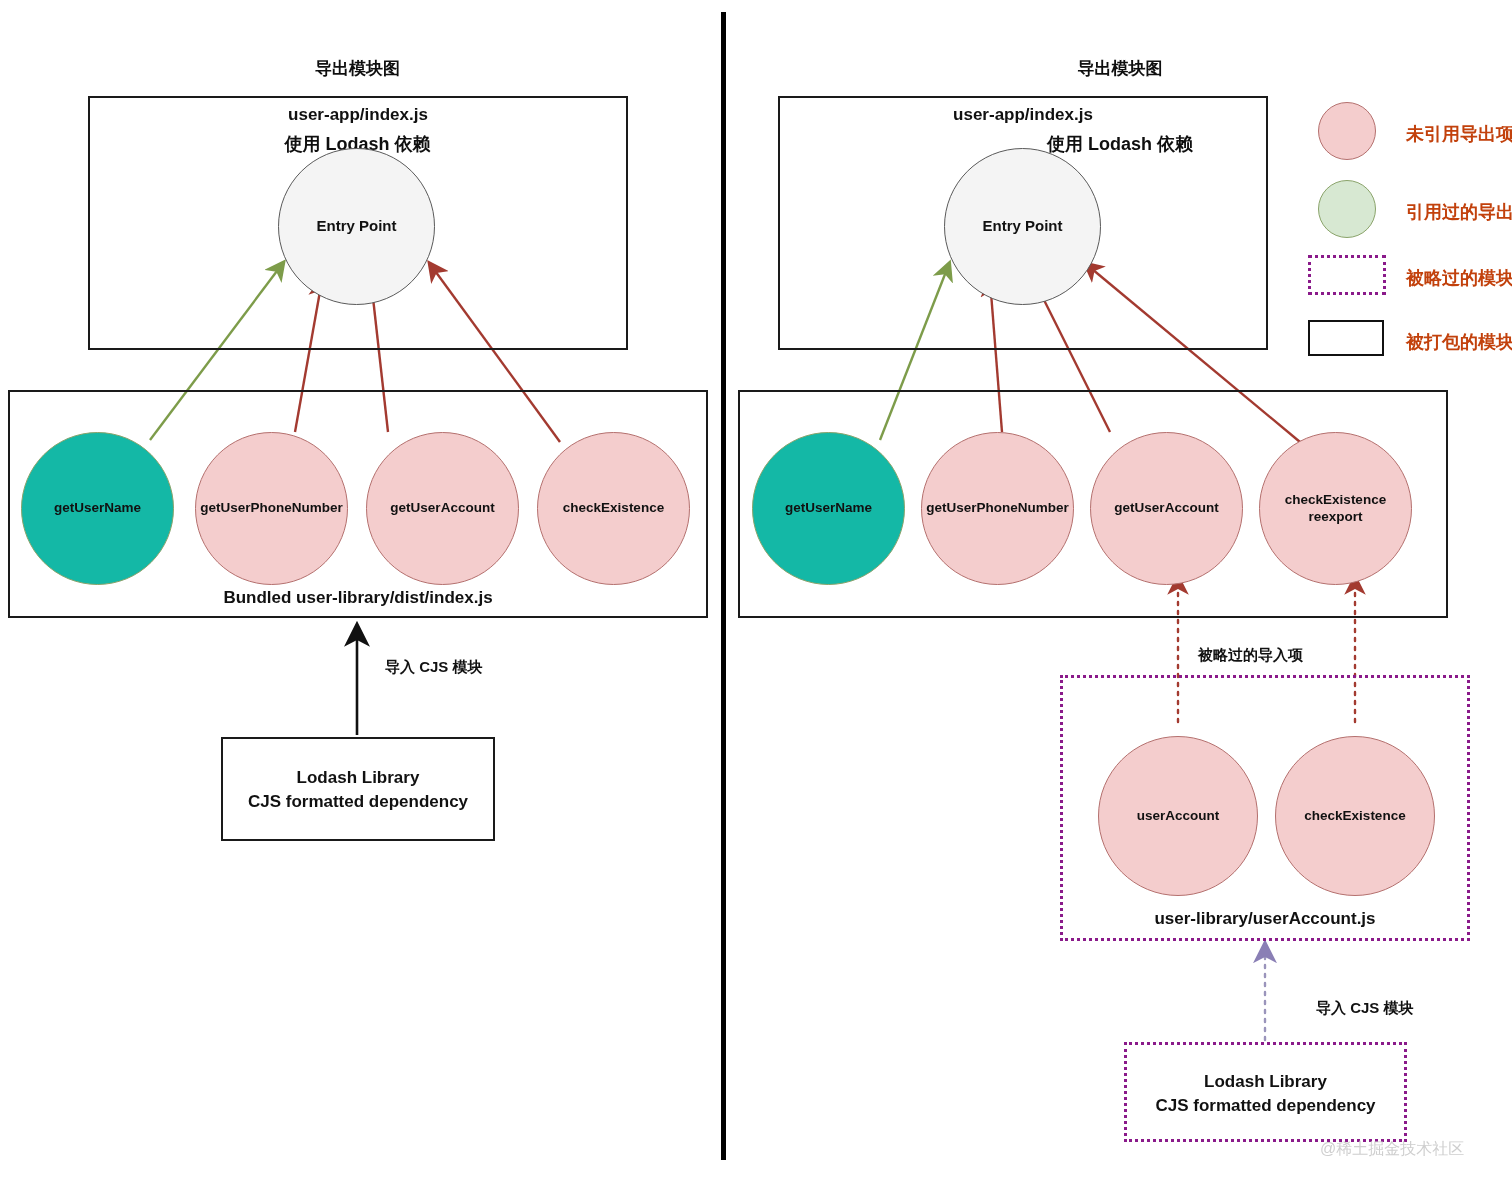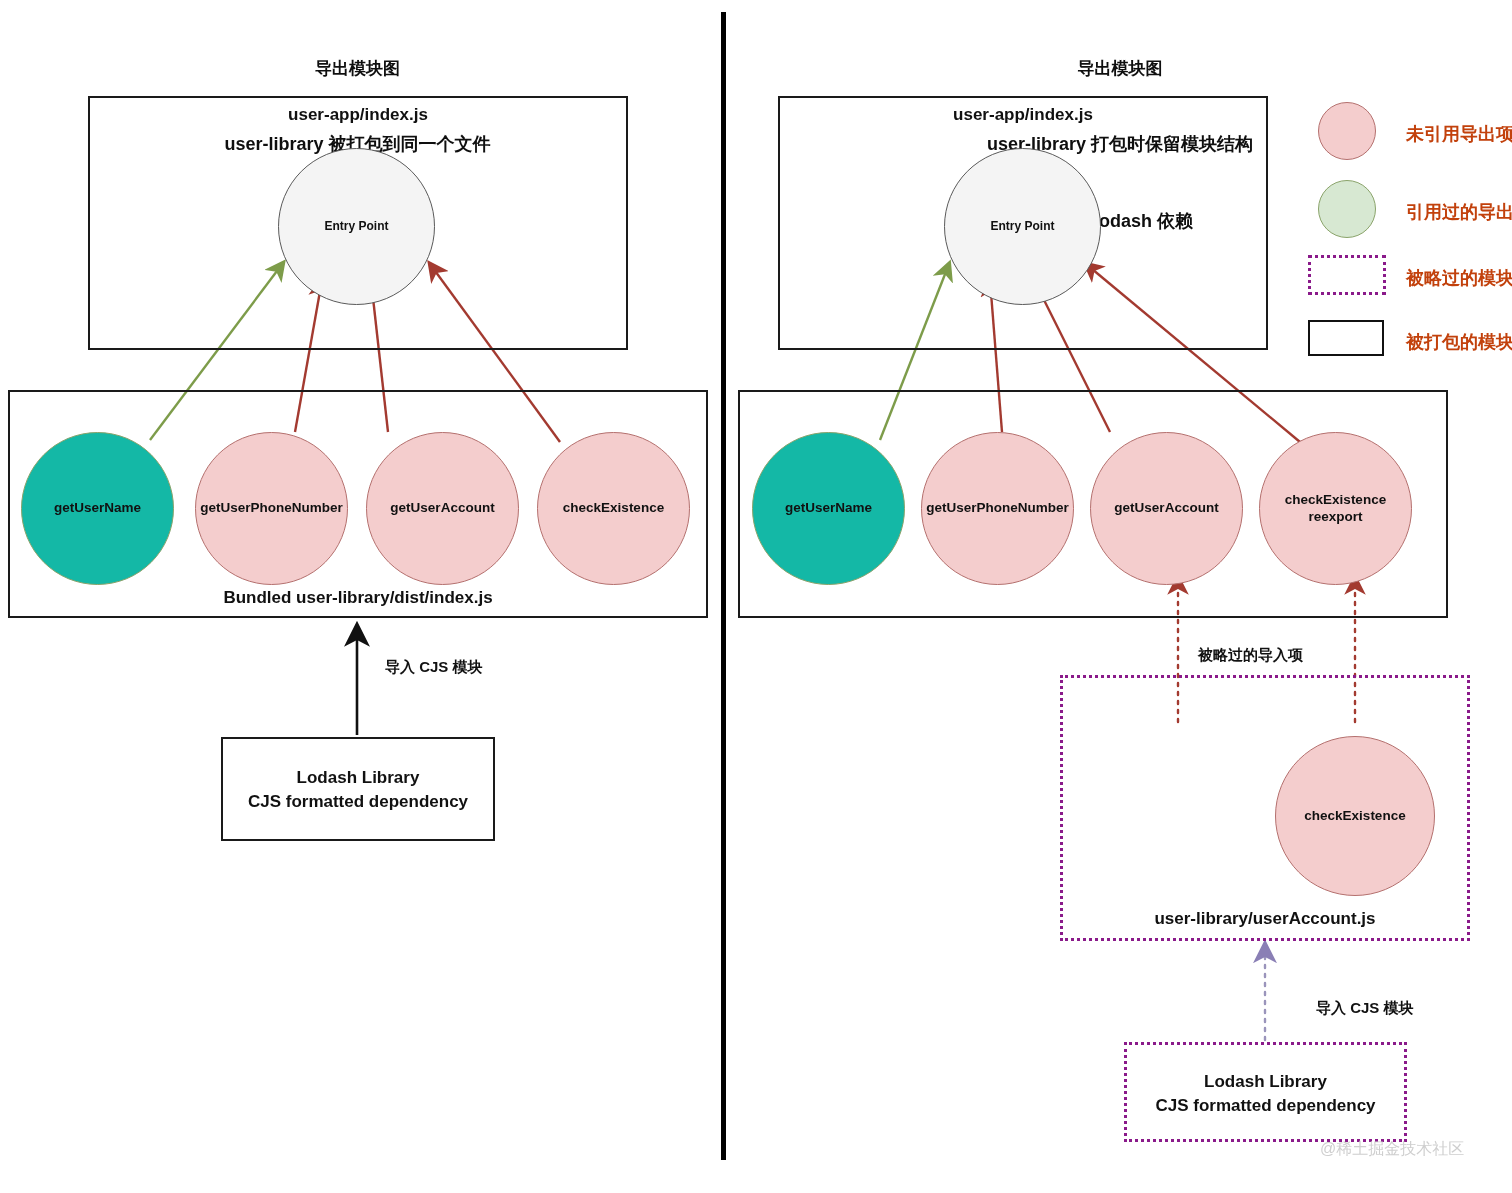--- a/index.html
+++ b/index.html
@@ -39,21 +39,21 @@
     position:absolute;
     border-radius:50%;
     display:flex; align-items:center; justify-content:center;
     text-align:center;
     font-weight:bold; font-size:13.5px; color:#111;
     line-height:1.25;
     box-sizing:border-box;
   }
   .node.pink  { background:#f4cdcd; border:1.4px solid #b4706e; }
   .node.green { background:#14b8a6; border:1.4px solid #8aa36a; }
-  .node.grey  { background:#f4f4f4; border:1.4px solid #5a5a5a; font-size:12px; }
+  .node.grey  { background:#f4f4f4; border:1.4px solid #5a5a5a; font-size:15px; }
 
   .edgelabel {
     position:absolute; font-size:15px; font-weight:bold; color:#111;
     white-space:nowrap;
   }
   .legend-label {
     position:absolute; font-size:18px; font-weight:bold; color:#c2410c;
     white-space:nowrap;
   }
   .legend-circle {
@@ -135,21 +135,20 @@
 
     <g>
       <line x1="1265" y1="1040" x2="1265" y2="944" stroke="#9a94bb" stroke-width="2.4" stroke-dasharray="3 6" stroke-linecap="round" marker-end="url(#ar-purple)"></line>
     </g>
   </svg>
 
   <div class="divider" style="left:721px; top:12px; height:1148px;"></div>
 
   <div class="title" style="left:95px; top:6px; width:525px;">
     <div class="l1">导出模块图</div>
-    <div>user-library 被打包到同一个文件</div>
     <div>使用 Lodash 依赖</div>
   </div>
 
   <div class="modbox" style="left:88px; top:96px; width:540px; height:254px;"></div>
   <div class="boxlabel" style="left:88px; top:105px; width:540px;">user-app/index.js</div>
   <div class="node grey" style="left:278px; top:148px; width:157px; height:157px;">Entry Point</div>
 
   <div class="modbox" style="left:8px; top:390px; width:700px; height:228px;"></div>
   <div class="boxlabel" style="left:8px; top:618px; width:700px; transform:translateY(-30px);">Bundled user-library/dist/index.js</div>
 
@@ -161,41 +160,41 @@
   <div class="edgelabel" style="left:385px; top:658px;">导入 CJS 模块</div>
 
   <div class="modbox" style="left:221px; top:737px; width:274px; height:104px;"></div>
   <div class="boxlabel" style="left:221px; top:766px; width:274px; line-height:1.4;">
     <div>Lodash Library</div>
     <div>CJS formatted dependency</div>
   </div>
 
   <div class="title" style="left:860px; top:6px; width:520px;">
     <div class="l1">导出模块图</div>
-    <div>user-library 打包时保留模块结构</div>
     <div>使用 Lodash 依赖</div>
   </div>
 
   <div class="modbox" style="left:778px; top:96px; width:490px; height:254px;"></div>
   <div class="boxlabel" style="left:778px; top:105px; width:490px;">user-app/index.js</div>
   <div class="node grey" style="left:944px; top:148px; width:157px; height:157px;">Entry Point</div>
 
   <div class="modbox" style="left:738px; top:390px; width:710px; height:228px;"></div>
 
   <div class="node green" style="left:752px; top:432px; width:153px; height:153px;">getUserName</div>
   <div class="node pink" style="left:921px; top:432px; width:153px; height:153px;">getUserPhoneNumber</div>
   <div class="node pink" style="left:1090px; top:432px; width:153px; height:153px;">getUserAccount</div>
   <div class="node pink" style="left:1259px; top:432px; width:153px; height:153px; white-space:pre-line;">checkExistence
 reexport</div>
 
   <div class="edgelabel" style="left:1198px; top:646px;text-align:right;">被略过的导入项</div>
 
   <div class="modbox dotted" style="left:1060px; top:675px; width:410px; height:266px;"></div>
   <div class="boxlabel" style="left:1060px; top:941px; width:410px; transform:translateY(-32px);">user-library/userAccount.js</div>
 
+  <div class="node pink" style="left:1098px; top:736px; width:160px; height:160px;">userAccount</div>
   <div class="node pink" style="left:1275px; top:736px; width:160px; height:160px;">checkExistence</div>
 
   <div class="edgelabel" style="left:1316px; top:999px;">导入 CJS 模块</div>
 
   <div class="modbox dotted" style="left:1124px; top:1042px; width:283px; height:100px;"></div>
   <div class="boxlabel" style="left:1124px; top:1070px; width:283px; line-height:1.4;">
     <div>Lodash Library</div>
     <div>CJS formatted dependency</div>
   </div>
 

